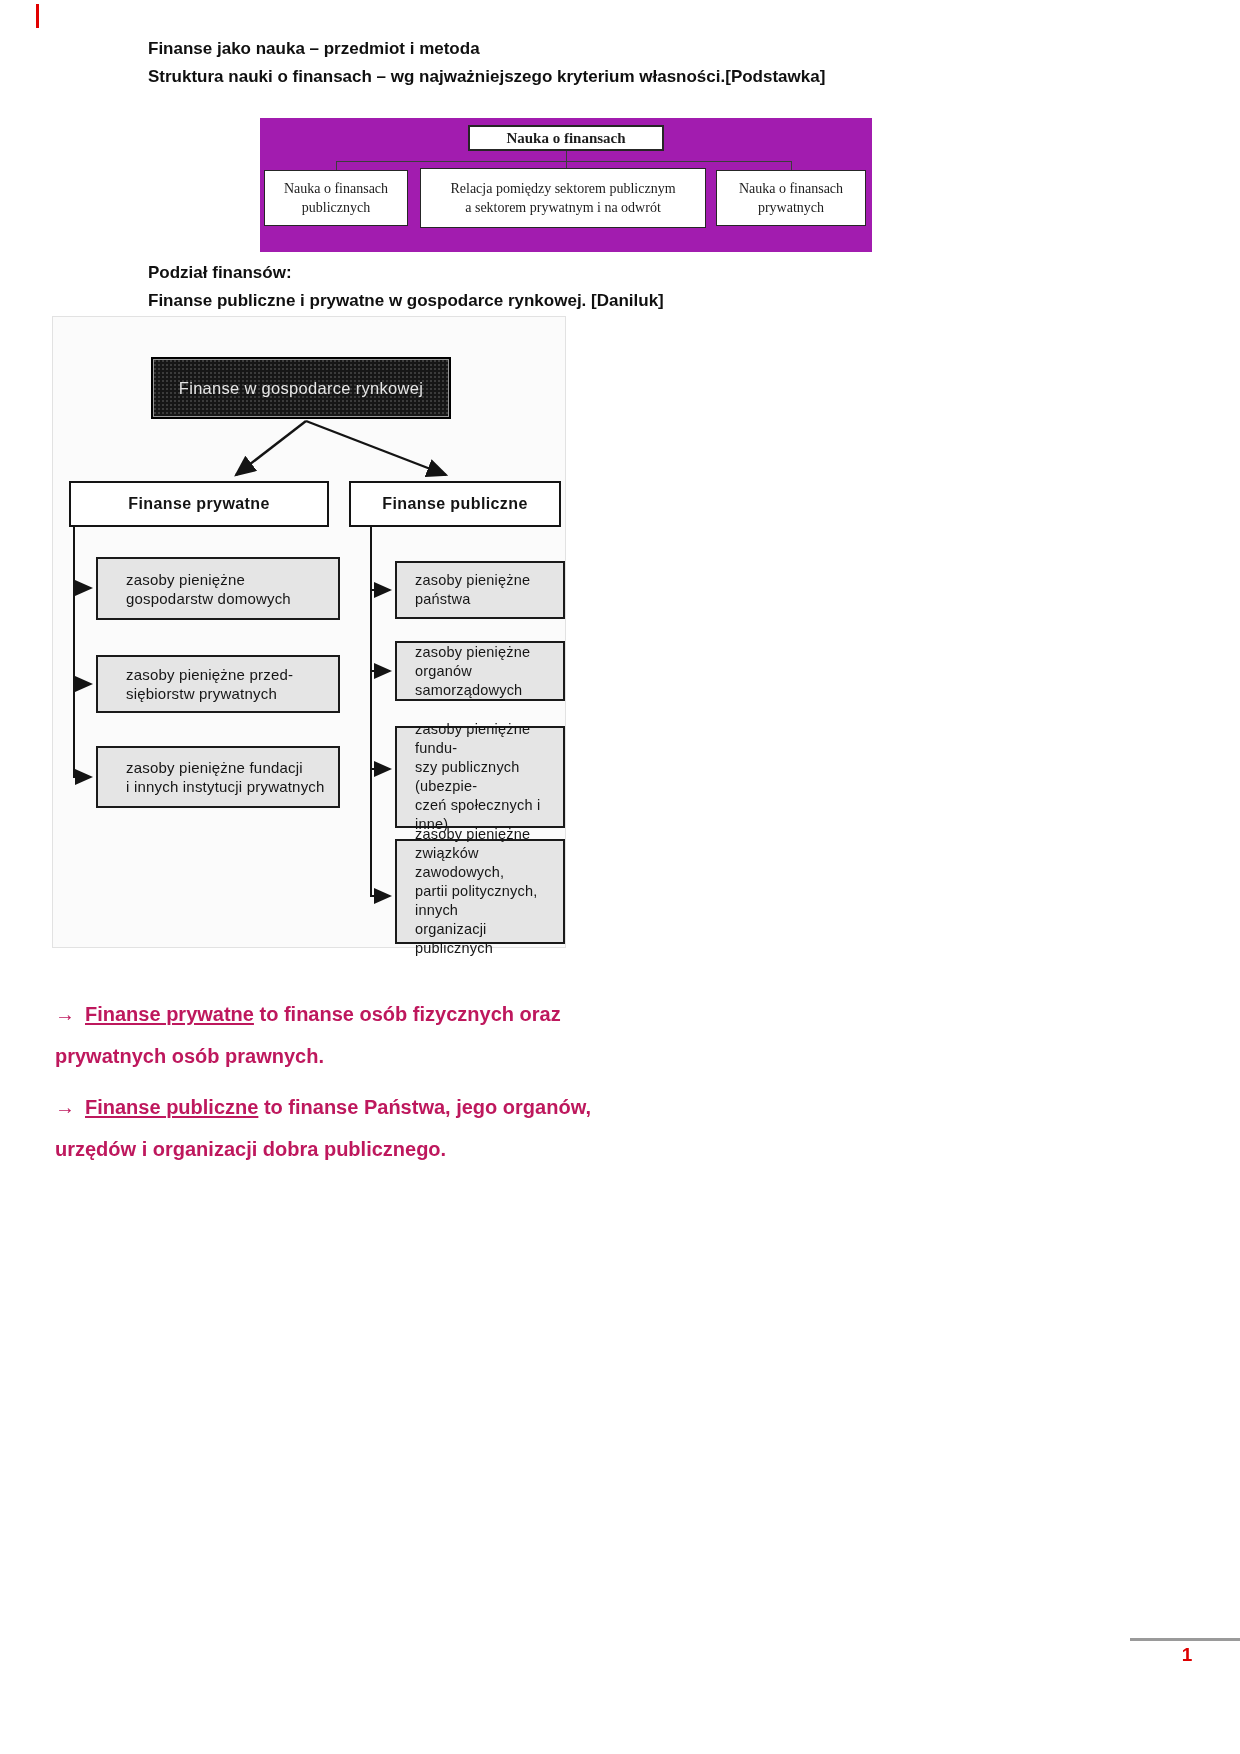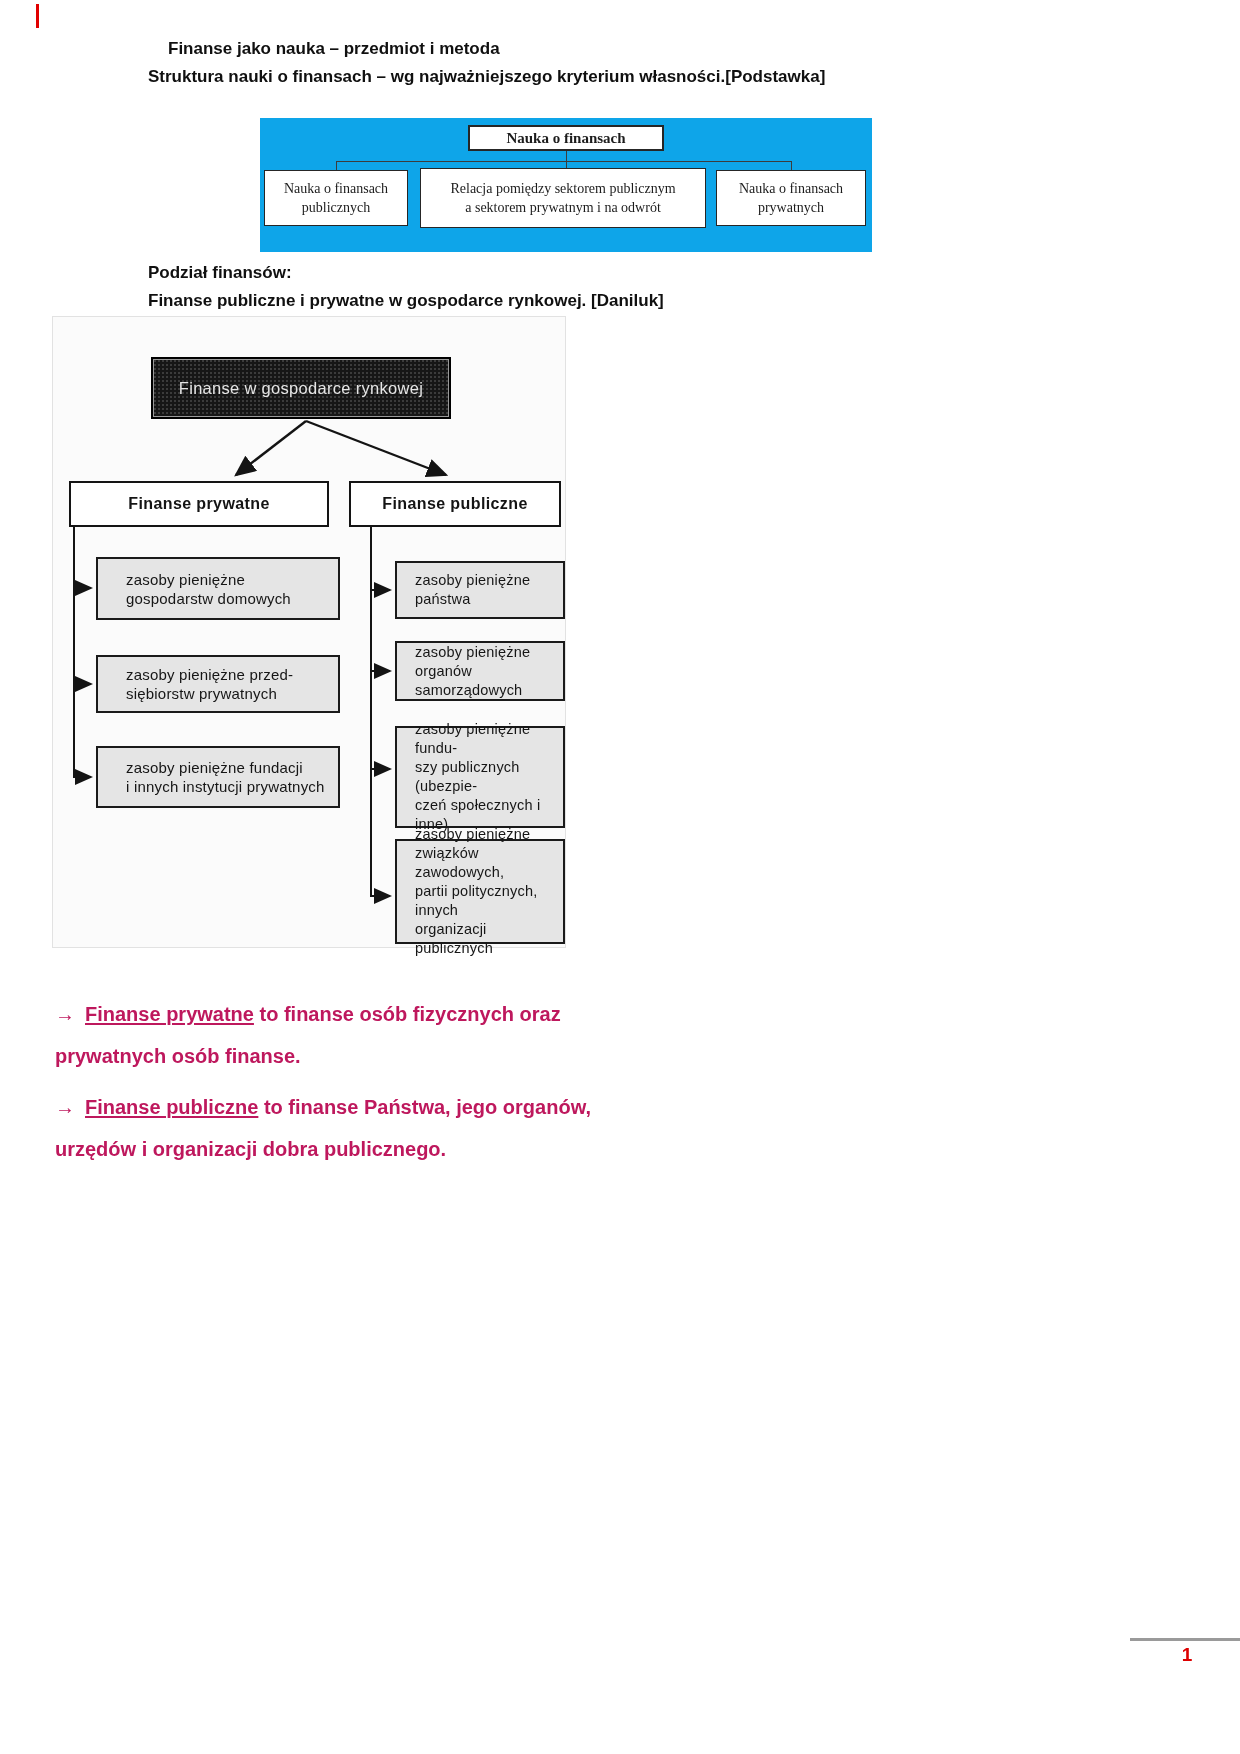--- a/index.html
+++ b/index.html
@@ -9,21 +9,21 @@
   }
   .abs{position:absolute;}
 
   
   .h-bold{font-size:17px;font-weight:700;color:#101010;line-height:22px;white-space:nowrap;}
 
   
   .artifact-red{width:3px;height:24px;background:#e10000;}
 
   
-  .d1-panel{left:260px;top:118px;width:612px;height:134px;background:#0ea5e9;}
+  .d1-panel{left:260px;top:118px;width:612px;height:134px;background:#a21caf;}
   .d1-box{
     position:absolute;background:#fff;border:2px solid #262626;
     font-family:"Liberation Serif",serif;color:#1c1c1c;
     display:flex;align-items:center;justify-content:center;text-align:center;
     white-space:pre-line;box-sizing:border-box;
   }
   .d1-root{left:208px;top:7px;width:196px;height:26px;font-weight:700;font-size:15px;}
   .d1-child{font-size:14px;line-height:19px;border-width:1.5px;}
   .d1-c0{left:4px;top:52px;width:144px;height:56px;}
   .d1-c1{left:160px;top:50px;width:286px;height:60px;}
@@ -73,21 +73,21 @@
   .footer-rule{left:1130px;top:1638px;width:110px;height:3px;background:#9a9a9a;}
   .page-num{left:1172px;top:1644px;width:30px;text-align:center;font-size:19px;font-weight:700;color:#dd0000;}
 </style>
 </head>
 <body>
 
 <div class="page">
 
   <div class="abs artifact-red" style="left:36px;top:4px;"></div>
 
-  <div class="abs h-bold" style="left:148px;top:38px;margin-left:20px;">Finanse jako nauka – przedmiot i metoda</div>
+  <div class="abs h-bold" style="left:148px;top:38px;">Finanse jako nauka – przedmiot i metoda</div>
   <div class="abs h-bold" style="left:148px;top:66px;">Struktura nauki o finansach – wg najważniejszego kryterium własności.[Podstawka]</div>
 
   <div class="abs d1-panel">
     <div class="d1-box d1-root">Nauka o finansach</div>
 
     <div class="d1-line" style="left:306px;top:33px;width:1px;height:10px;"></div>
     <div class="d1-line" style="left:76px;top:43px;width:456px;height:1px;"></div>
     <div class="d1-line" style="left:76px;top:43px;width:1px;height:9px;"></div>
     <div class="d1-line" style="left:306px;top:43px;width:1px;height:7px;"></div>
     <div class="d1-line" style="left:531px;top:43px;width:1px;height:9px;"></div>
@@ -148,21 +148,21 @@
 czeń społecznych i inne)</div>
     <div class="item-box col-r r4">zasoby pieniężne
 związków zawodowych,
 partii politycznych, innych
 organizacji publicznych</div>
   </div>
 
   <div class="note-line" style="left:55px;top:1003px;">
     <span class="note-arrow">→</span><span class="note-term">Finanse prywatne</span><span> to finanse osób fizycznych oraz</span>
   </div>
-  <div class="note-line" style="left:55px;top:1045px;">prywatnych osób finanse.</div>
+  <div class="note-line" style="left:55px;top:1045px;">prywatnych osób prawnych.</div>
 
   <div class="note-line" style="left:55px;top:1096px;">
     <span class="note-arrow">→</span><span class="note-term">Finanse publiczne</span><span> to finanse Państwa, jego organów,</span>
   </div>
   <div class="note-line" style="left:55px;top:1138px;">urzędów i organizacji dobra publicznego.</div>
 
   <div class="abs footer-rule"></div>
   <div class="abs page-num">1</div>
 
 </div>

